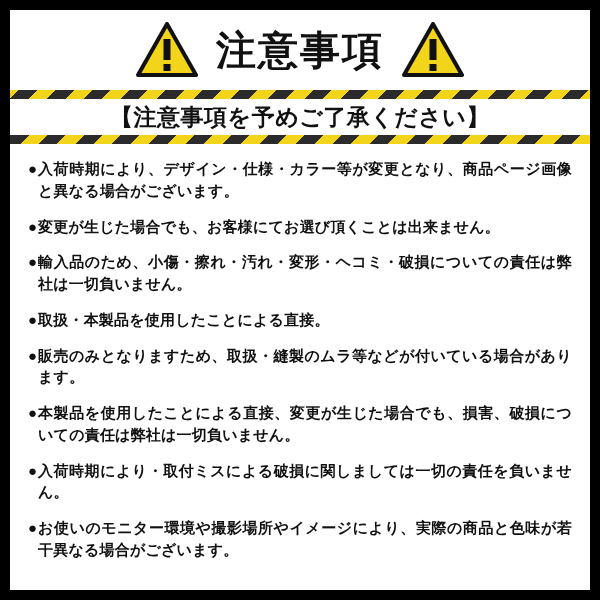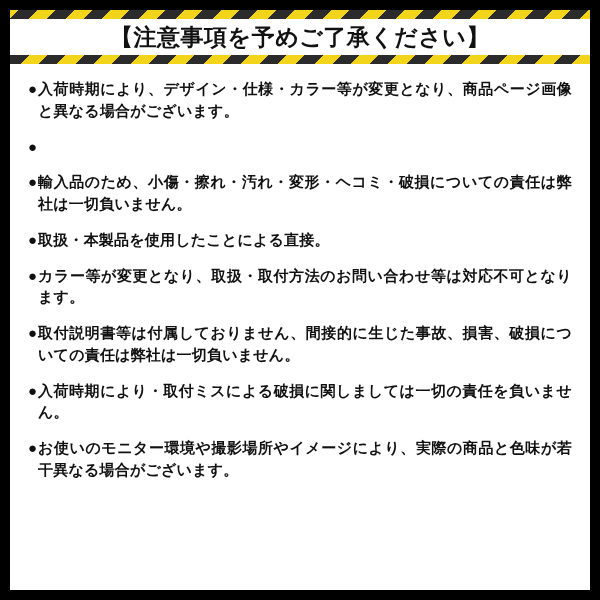--- a/index.html
+++ b/index.html
@@ -144,56 +144,78 @@
 
 <div class="page">
 
   <div class="frame-top"></div>
   <div class="frame-bottom"></div>
   <div class="frame-left"></div>
   <div class="frame-right"></div>
 
   <div class="content">
 
+    <div class="title-row">
+
+      <div class="warn-sign">
+        <svg viewBox="0 0 62 56" xmlns="http://www.w3.org/2000/svg">
+          <polygon points="31,2 60,53 2,53" fill="#f2d51a" stroke="#111111" stroke-width="4" stroke-linejoin="round"></polygon>
+          <rect x="27.5" y="17" width="7" height="21" fill="#111111"></rect>
+          <rect x="27.5" y="42" width="7" height="7" fill="#111111"></rect>
+        </svg>
+      </div>
+
+      <div class="title-text">注意事項</div>
+
+      <div class="warn-sign">
+        <svg viewBox="0 0 62 56" xmlns="http://www.w3.org/2000/svg">
+          <polygon points="31,2 60,53 2,53" fill="#f2d51a" stroke="#111111" stroke-width="4" stroke-linejoin="round"></polygon>
+          <rect x="27.5" y="17" width="7" height="21" fill="#111111"></rect>
+          <rect x="27.5" y="42" width="7" height="7" fill="#111111"></rect>
+        </svg>
+      </div>
+
+    </div>
 
     <div class="hazard-band">
       <div class="band-inner">
         <div class="band-text">【注意事項を予めご了承ください】</div>
       </div>
     </div>
 
     <div class="notes">
 
       <div class="note-item">
         <span class="note-bullet">●</span>
         <span class="note-text">入荷時期により、デザイン・仕様・カラー等が変更となり、商品ページ画像と異なる場合がございます。</span>
       </div>
 
       <div class="note-item">
         <span class="note-bullet">●</span>
+        <span class="note-text">変更が生じた場合でも、お客様にてお選び頂くことは出来ません。</span>
       </div>
 
       <div class="note-item">
         <span class="note-bullet">●</span>
         <span class="note-text">輸入品のため、小傷・擦れ・汚れ・変形・ヘコミ・破損についての責任は弊社は一切負いません。</span>
       </div>
 
       <div class="note-item">
         <span class="note-bullet">●</span>
         <span class="note-text">取扱・本製品を使用したことによる直接。</span>
       </div>
 
       <div class="note-item">
         <span class="note-bullet">●</span>
-        <span class="note-text">カラー等が変更となり、取扱・取付方法のお問い合わせ等は対応不可となります。</span>
-      </div>
-
-      <div class="note-item">
-        <span class="note-bullet">●</span>
-        <span class="note-text">取付説明書等は付属しておりません、間接的に生じた事故、損害、破損についての責任は弊社は一切負いません。</span>
+        <span class="note-text">販売のみとなりますため、取扱・縫製のムラ等などが付いている場合があります。</span>
+      </div>
+
+      <div class="note-item">
+        <span class="note-bullet">●</span>
+        <span class="note-text">本製品を使用したことによる直接、変更が生じた場合でも、損害、破損についての責任は弊社は一切負いません。</span>
       </div>
 
       <div class="note-item">
         <span class="note-bullet">●</span>
         <span class="note-text">入荷時期により・取付ミスによる破損に関しましては一切の責任を負いません。</span>
       </div>
 
       <div class="note-item">
         <span class="note-bullet">●</span>
         <span class="note-text">お使いのモニター環境や撮影場所やイメージにより、実際の商品と色味が若干異なる場合がございます。</span>

